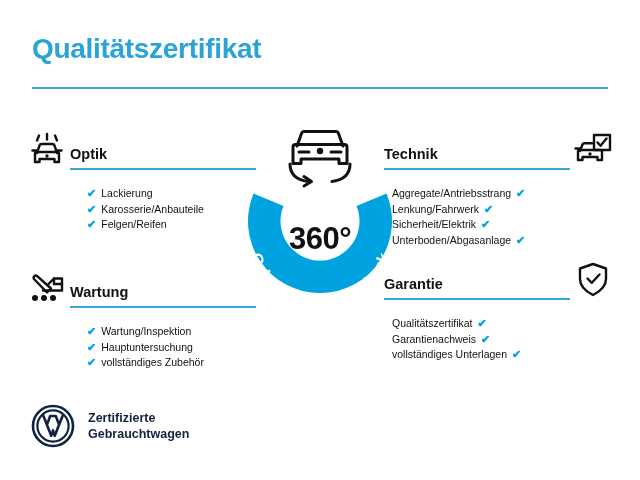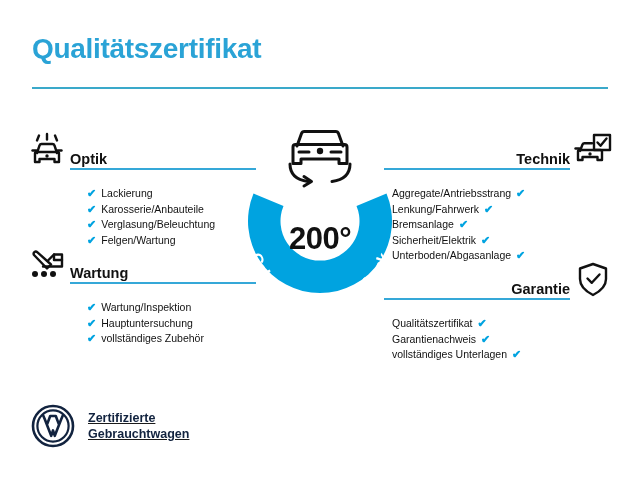--- a/index.html
+++ b/index.html
@@ -34,21 +34,21 @@
     width: 576px;
     height: 2px;
     background: #3aa9ca;
   }
 
   
   .section {
     position: absolute;
   }
   .sec-optik    { left: 24px;  top: 128px; width: 232px; }
-  .sec-wartung  { left: 24px;  top: 242px; width: 232px; }
+  .sec-wartung  { left: 24px;  top: 266px; width: 232px; }
   .sec-technik  { left: 384px; top: 128px; width: 232px; }
   .sec-garantie { left: 384px; top: 258px; width: 232px; }
 
   .sec-head {
     display: flex;
     align-items: flex-end;
     height: 44px;
   }
   .sec-head.right { flex-direction: row-reverse; }
 
@@ -64,27 +64,28 @@
 
   .sec-titlewrap {
     flex: 1 1 auto;
     padding-bottom: 2px;
   }
   .sec-title {
     font-size: 14.5px;
     font-weight: bold;
     color: #111111;
     line-height: 1.1;
+    padding-bottom: 5px;
   }
   .sec-underline {
     height: 2px;
     background: #35a8d8;
     width: 100%;
   }
-  .right .sec-titlewrap { text-align: right; }
+  .right .sec-titlewrap { }
 
   
   .check-list {
     list-style: none;
     margin: 8px;
     padding: 6px 0 0 0;
   }
   .check-list li {
     font-size: 10.5px;
     line-height: 15.5px;
@@ -124,21 +125,20 @@
     letter-spacing: -0.5px;
   }
 
   
   .vw-block {
     position: absolute;
     left: 31px;
     top: 404px;
     display: flex;
     align-items: center;
-    text-decoration: underline;
   }
   .vw-logo { flex: 0 0 auto; }
   .vw-logo svg { display: block; }
   .vw-text {
     margin-left: 13px;
     color: #12233f;
     font-size: 12.5px;
     font-weight: bold;
     line-height: 16px;
   }
@@ -168,22 +168,21 @@
       </svg>
     </div>
     <div class="sec-titlewrap">
       <div class="sec-title">Optik</div>
       <div class="sec-underline"></div>
     </div>
   </div>
   <ul class="check-list list-left">
     <li><span class="chk">✔</span><span>Lackierung</span></li>
     <li><span class="chk">✔</span><span>Karosserie/Anbauteile</span></li>
-    <li><span class="chk">✔</span><span>Verglasung/Beleuchtung</span></li>
-    <li><span class="chk">✔</span><span>Felgen/Wartung</span></li>
+    <li><span class="chk">✔</span><span>Felgen/Reifen</span></li>
   </ul>
 </div>
 
 <div class="section sec-wartung">
   <div class="sec-head">
     <div class="sec-icon">
       <svg width="42" height="36" viewBox="0 0 42 36">
         <g fill="none" stroke="#111" stroke-width="2.4" stroke-linejoin="round" stroke-linecap="round">
           <path d="M8 6.5 Q9.5 4.5 11.5 6.3 L25 18.5 L21 22.5 L8.5 9.5 Q7 8 8 6.5 Z"></path>
           <path d="M22 14.5 L28 8.5 L36 8.5 L36 20.5 L17 20.5"></path>
@@ -223,21 +222,20 @@
       </svg>
     </div>
     <div class="sec-titlewrap">
       <div class="sec-title">Technik</div>
       <div class="sec-underline"></div>
     </div>
   </div>
   <ul class="check-list list-right">
     <li><span>Aggregate/Antriebsstrang</span><span class="chk">✔</span></li>
     <li><span>Lenkung/Fahrwerk</span><span class="chk">✔</span></li>
-    <li><span>Bremsanlage</span><span class="chk">✔</span></li>
     <li><span>Sicherheit/Elektrik</span><span class="chk">✔</span></li>
     <li><span>Unterboden/Abgasanlage</span><span class="chk">✔</span></li>
   </ul>
 </div>
 
 <div class="section sec-garantie">
   <div class="sec-head right">
     <div class="sec-icon">
       <svg width="36" height="38" viewBox="0 0 36 38">
         <g fill="none" stroke="#111" stroke-width="2.4" stroke-linejoin="round" stroke-linecap="round">
@@ -281,21 +279,21 @@
         <line x1="17" y1="30" x2="27" y2="30"></line>
         <line x1="49" y1="30" x2="59" y2="30"></line>
 
         <path d="M8 42 Q8 57 26 59.5"></path>
         <path d="M68 42 Q68 57 50 59.5"></path>
         <path d="M22 54.5 L29.5 59.5 L22 64"></path>
       </g>
       <circle cx="38" cy="29" r="3.2" fill="#111"></circle>
     </g>
   </svg>
-  <div class="badge-degrees">200°</div>
+  <div class="badge-degrees">360°</div>
 </div>
 
 <div class="vw-block">
   <div class="vw-logo">
     <svg width="44" height="44" viewBox="0 0 44 44">
       <circle cx="22" cy="22" r="20" fill="none" stroke="#12233f" stroke-width="2.6"></circle>
       <circle cx="22" cy="22" r="15.6" fill="none" stroke="#12233f" stroke-width="2.2"></circle>
       <path d="M12.2 11.6 L16.0 20.6 L19.2 12.0 L24.8 12.0 L28.0 20.6 L31.8 11.6
                M13.6 14.8 L20.2 31.8 L22.0 26.4 L23.8 31.8 L30.4 14.8" fill="none" stroke="#12233f" stroke-width="2.6" stroke-linejoin="round" stroke-linecap="round"></path>
     </svg>

